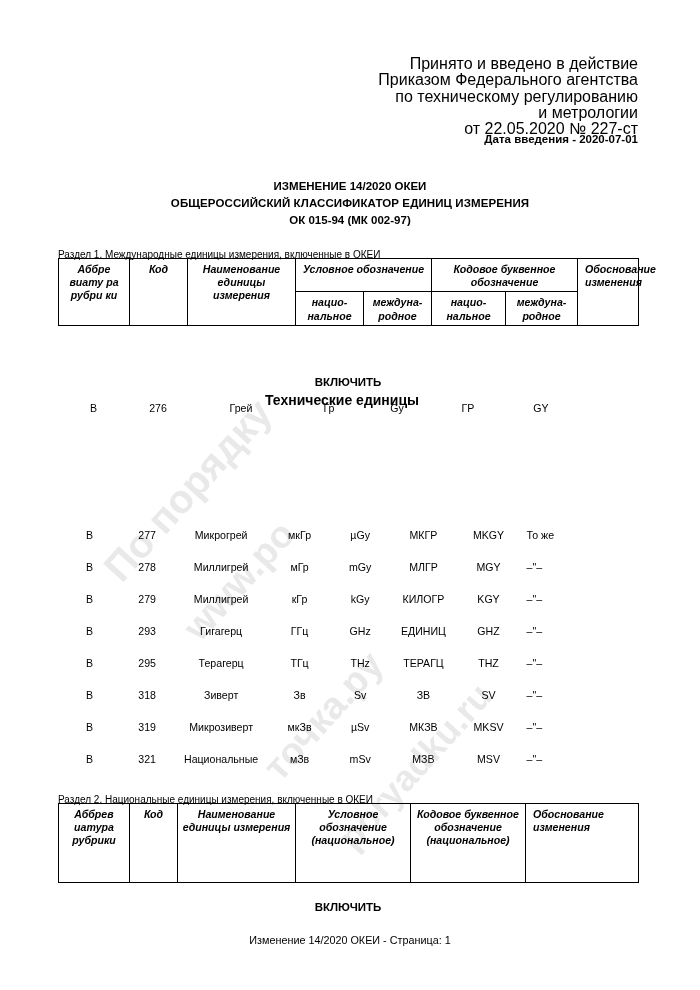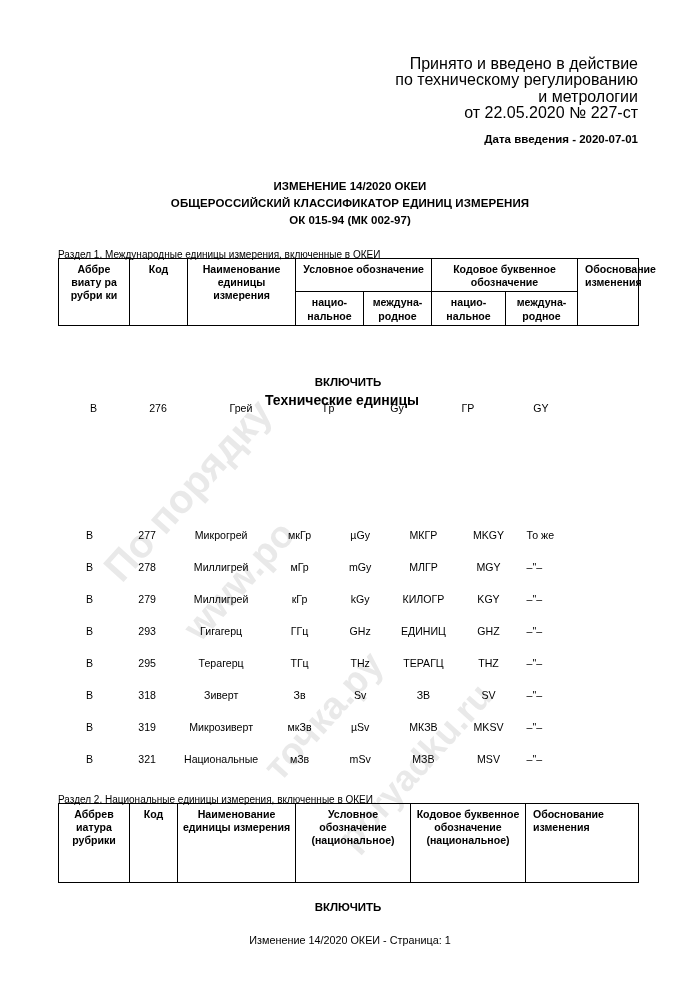--- a/index.html
+++ b/index.html
@@ -104,20 +104,21 @@
     margin-top: 10px;
   }
   #section1-heading { left: 58px; top: 239px; }
   #section2-heading { left: 58px; top: 784px; }
 
   
   table.okei {
     position: absolute;
     border-collapse: collapse;
     table-layout: fixed;
+    font-style: italic;
   }
   table.okei td {
     border: 1px solid #000000;
     font-size: 10.6px;
     font-weight: bold;
     text-align: center;
     vertical-align: top;
     padding: 4px 2px 2px 2px;
     line-height: 13.2px;
   }
@@ -177,20 +178,21 @@
     <div class="wm-text wm-a">По порядку</div>
     <div class="wm-text wm-b">www.po</div>
     <div class="wm-text wm-c">точка.ру</div>
     <div class="wm-text wm-d">poryadku.ru</div>
   </div>
 
   <div id="content">
 
     <div class="abs" id="doc-header">
       <div>Принято и введено в действие</div>
+      <div>Приказом Федерального агентства</div>
       <div>по техническому регулированию</div>
       <div>и метрологии</div>
       <div>от 22.05.2020 № 227-ст</div>
     </div>
 
     <div class="abs" id="intro-date">Дата введения - 2020-07-01</div>
 
     <div class="abs" id="title-block">
       <div>ИЗМЕНЕНИЕ 14/2020 ОКЕИ</div>
       <div class="title-wide">ОБЩЕРОССИЙСКИЙ КЛАССИФИКАТОР ЕДИНИЦ ИЗМЕРЕНИЯ</div>

